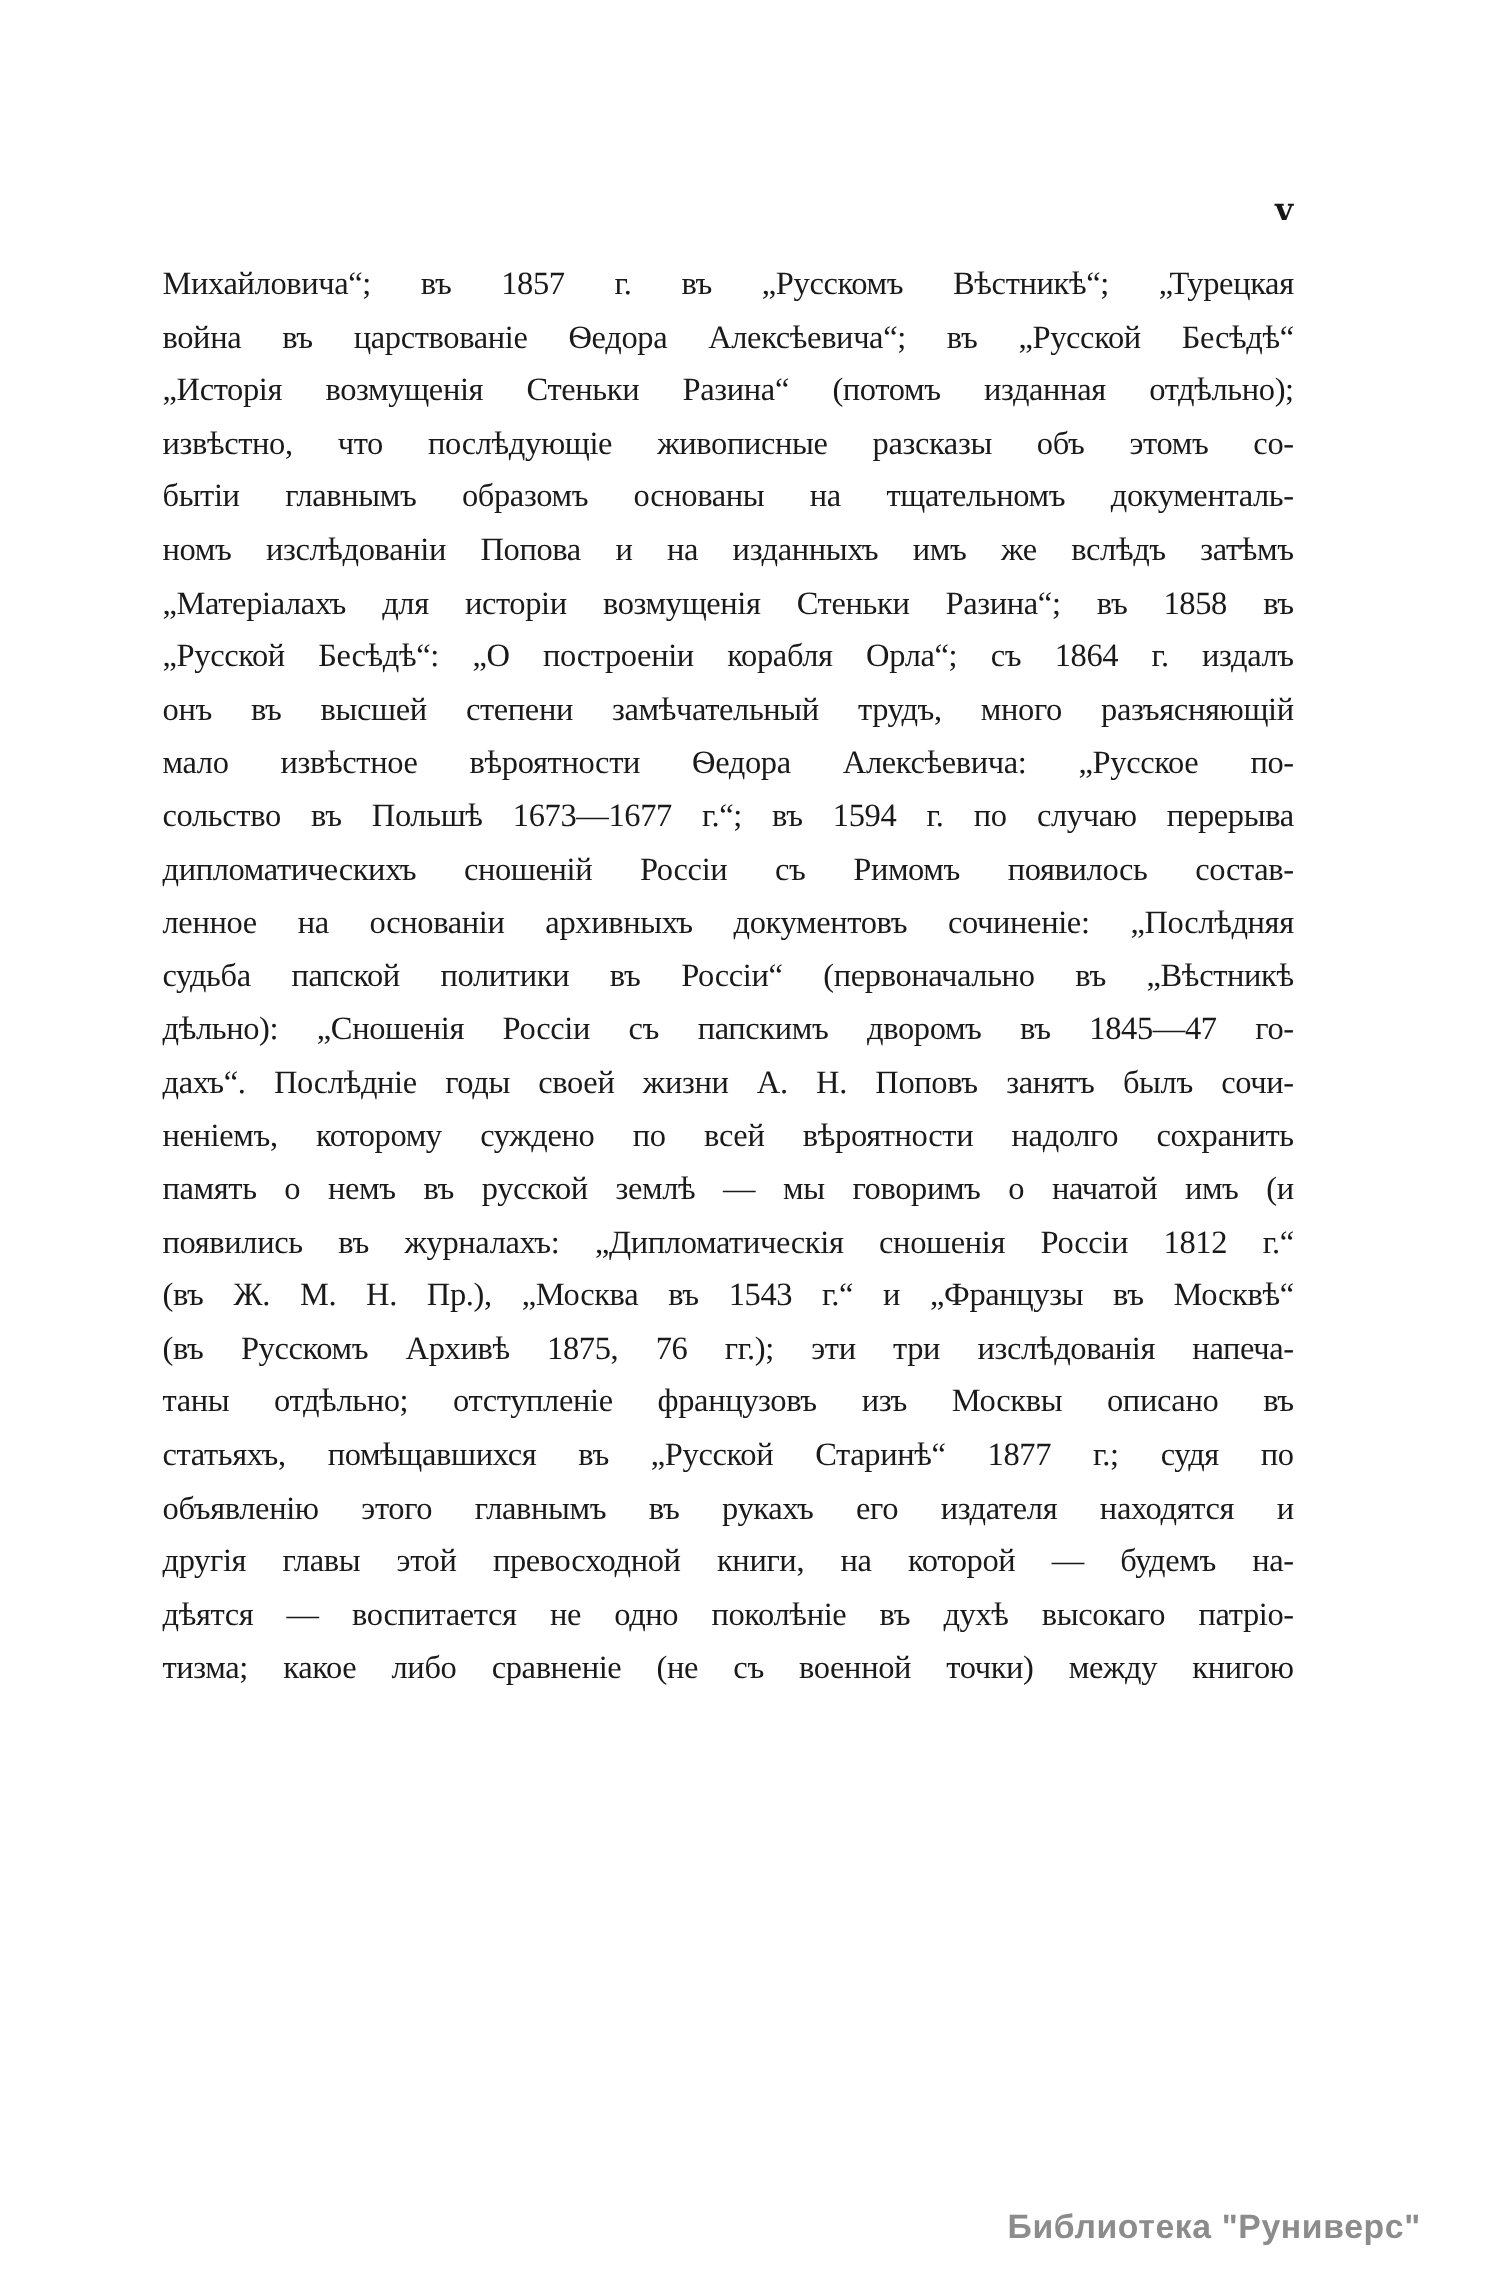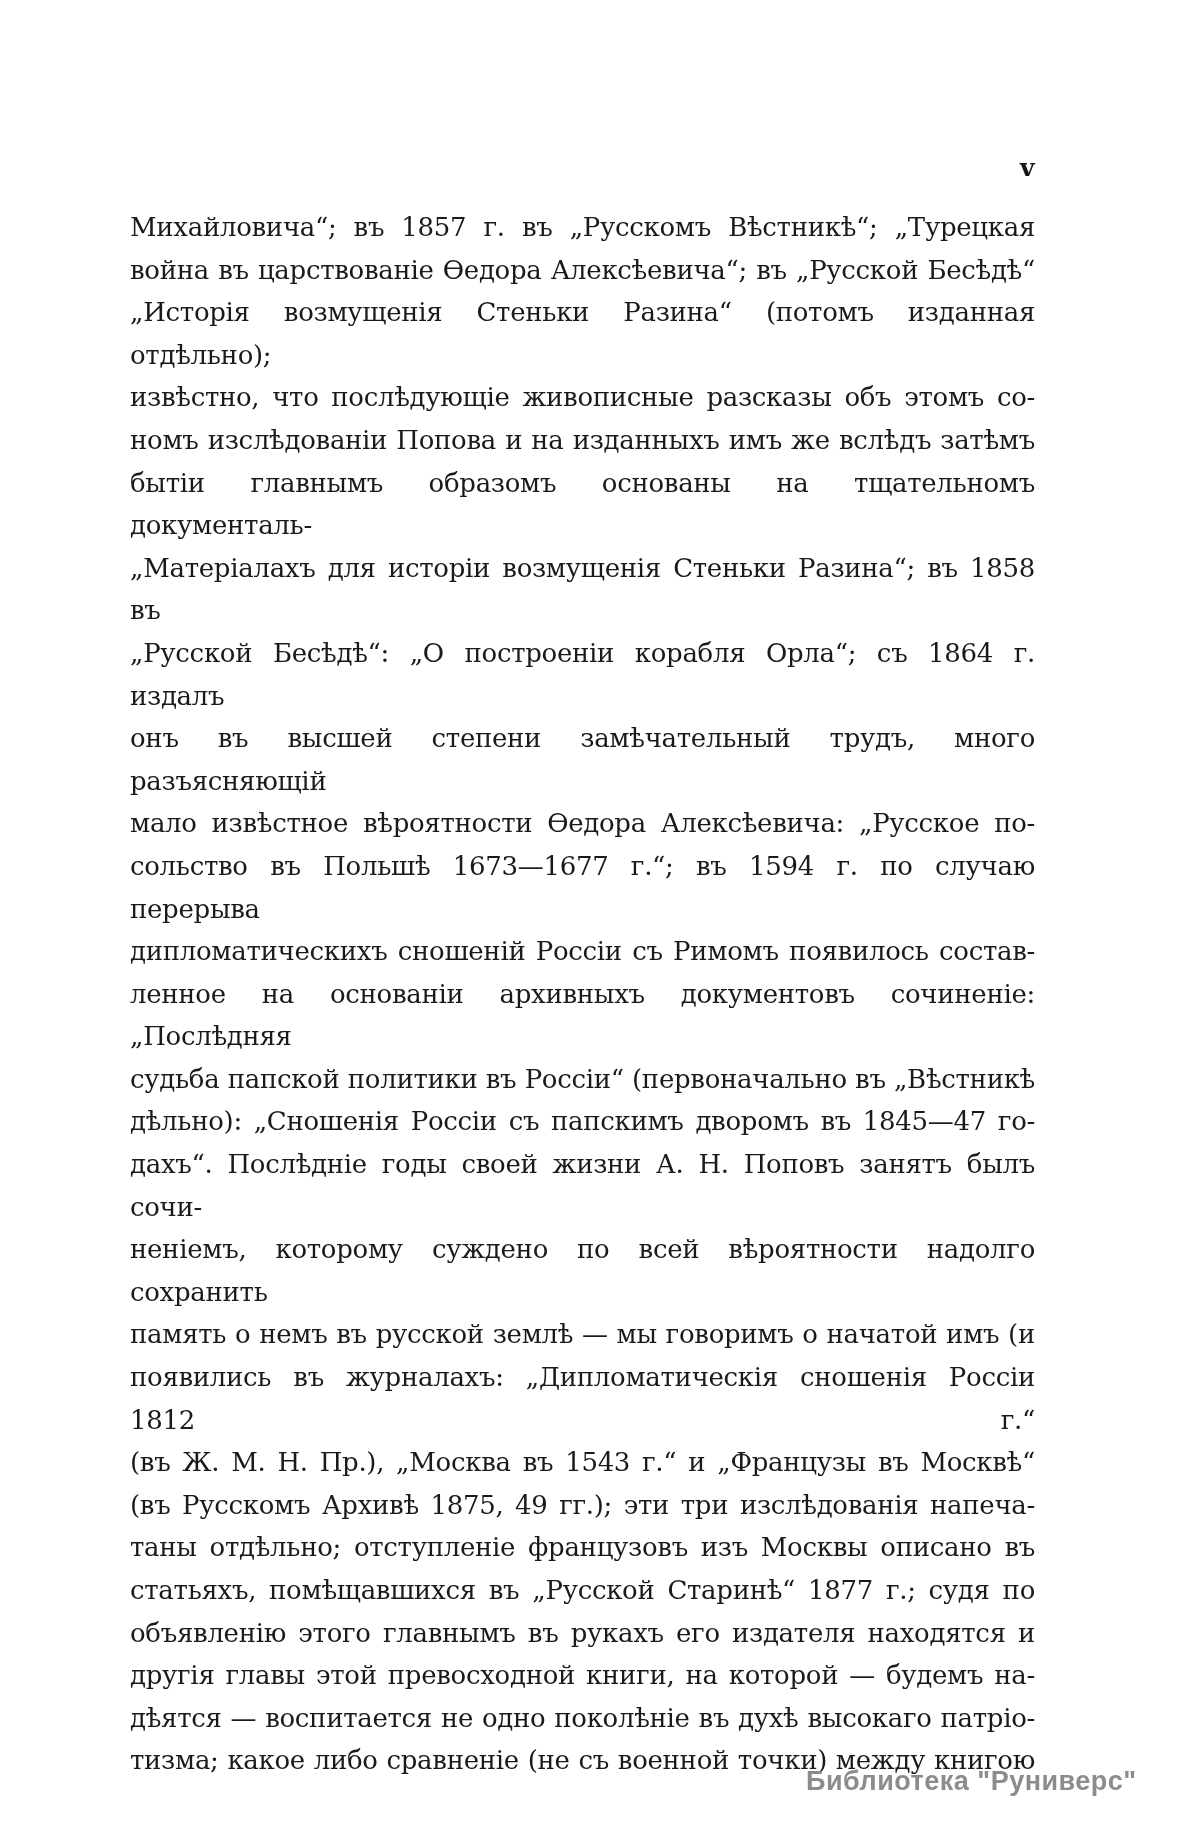--- a/index.html
+++ b/index.html
@@ -30,20 +30,21 @@
     top: 206px;
     width: 905px;
     font-size: 26px;
     line-height: 42.6px;
     letter-spacing: -0.3px;
     color: #1a1a1a;
   }
   .text-block .line {
     text-align: justify;
     text-align-last: justify;
+    font-family: Liberation Serif, serif;
   }
   .watermark {
     position: absolute;
     left: 806px;
     top: 1765px;
     font-family: "Liberation Sans", "DejaVu Sans", sans-serif;
     font-size: 27px;
     font-weight: bold;
     color: #8c8c8c;
     letter-spacing: 0.5px;
@@ -54,37 +55,37 @@
 <body>
 
 <div class="page">
   <div class="page-number">v</div>
 
   <div class="text-block">
       <div class="line">Михайловича“; въ 1857 г. въ „Русскомъ Вѣстникѣ“; „Турецкая</div>
       <div class="line">война въ царствованіе Ѳедора Алексѣевича“; въ „Русской Бесѣдѣ“</div>
       <div class="line">„Исторія возмущенія Стеньки Разина“ (потомъ изданная отдѣльно);</div>
       <div class="line">извѣстно, что послѣдующіе живописные разсказы объ этомъ со-</div>
+      <div class="line">бытіи главнымъ образомъ основаны на тщательномъ документаль-</div>
       <div class="line">номъ изслѣдованіи Попова и на изданныхъ имъ же вслѣдъ затѣмъ</div>
-      <div class="line">бытіи главнымъ образомъ основаны на тщательномъ документаль-</div>
       <div class="line">„Матеріалахъ для исторіи возмущенія Стеньки Разина“; въ 1858 въ</div>
       <div class="line">„Русской Бесѣдѣ“: „О построеніи корабля Орла“; съ 1864 г. издалъ</div>
       <div class="line">онъ въ высшей степени замѣчательный трудъ, много разъясняющій</div>
       <div class="line">мало извѣстное вѣроятности Ѳедора Алексѣевича: „Русское по-</div>
       <div class="line">сольство въ Польшѣ 1673—1677 г.“; въ 1594 г. по случаю перерыва</div>
       <div class="line">дипломатическихъ сношеній Россіи съ Римомъ появилось состав-</div>
       <div class="line">ленное на основаніи архивныхъ документовъ сочиненіе: „Послѣдняя</div>
       <div class="line">судьба папской политики въ Россіи“ (первоначально въ „Вѣстникѣ</div>
       <div class="line">дѣльно): „Сношенія Россіи съ папскимъ дворомъ въ 1845—47 го-</div>
       <div class="line">дахъ“. Послѣдніе годы своей жизни А. Н. Поповъ занятъ былъ сочи-</div>
       <div class="line">неніемъ, которому суждено по всей вѣроятности надолго сохранить</div>
       <div class="line">память о немъ въ русской землѣ — мы говоримъ о начатой имъ (и</div>
       <div class="line">появились въ журналахъ: „Дипломатическія сношенія Россіи 1812 г.“</div>
       <div class="line">(въ Ж. М. Н. Пр.), „Москва въ 1543 г.“ и „Французы въ Москвѣ“</div>
-      <div class="line">(въ Русскомъ Архивѣ 1875, 49 гг.); эти три изслѣдованія напеча-</div>
+      <div class="line">(въ Русскомъ Архивѣ 1875, 76 гг.); эти три изслѣдованія напеча-</div>
       <div class="line">таны отдѣльно; отступленіе французовъ изъ Москвы описано въ</div>
       <div class="line">статьяхъ, помѣщавшихся въ „Русской Старинѣ“ 1877 г.; судя по</div>
       <div class="line">объявленію этого главнымъ въ рукахъ его издателя находятся и</div>
       <div class="line">другія главы этой превосходной книги, на которой — будемъ на-</div>
       <div class="line">дѣятся — воспитается не одно поколѣніе въ духѣ высокаго патріо-</div>
       <div class="line">тизма; какое либо сравненіе (не съ военной точки) между книгою</div>
     </div>
 
   <div class="watermark">Библиотека "Руниверс"</div>
 </div>

